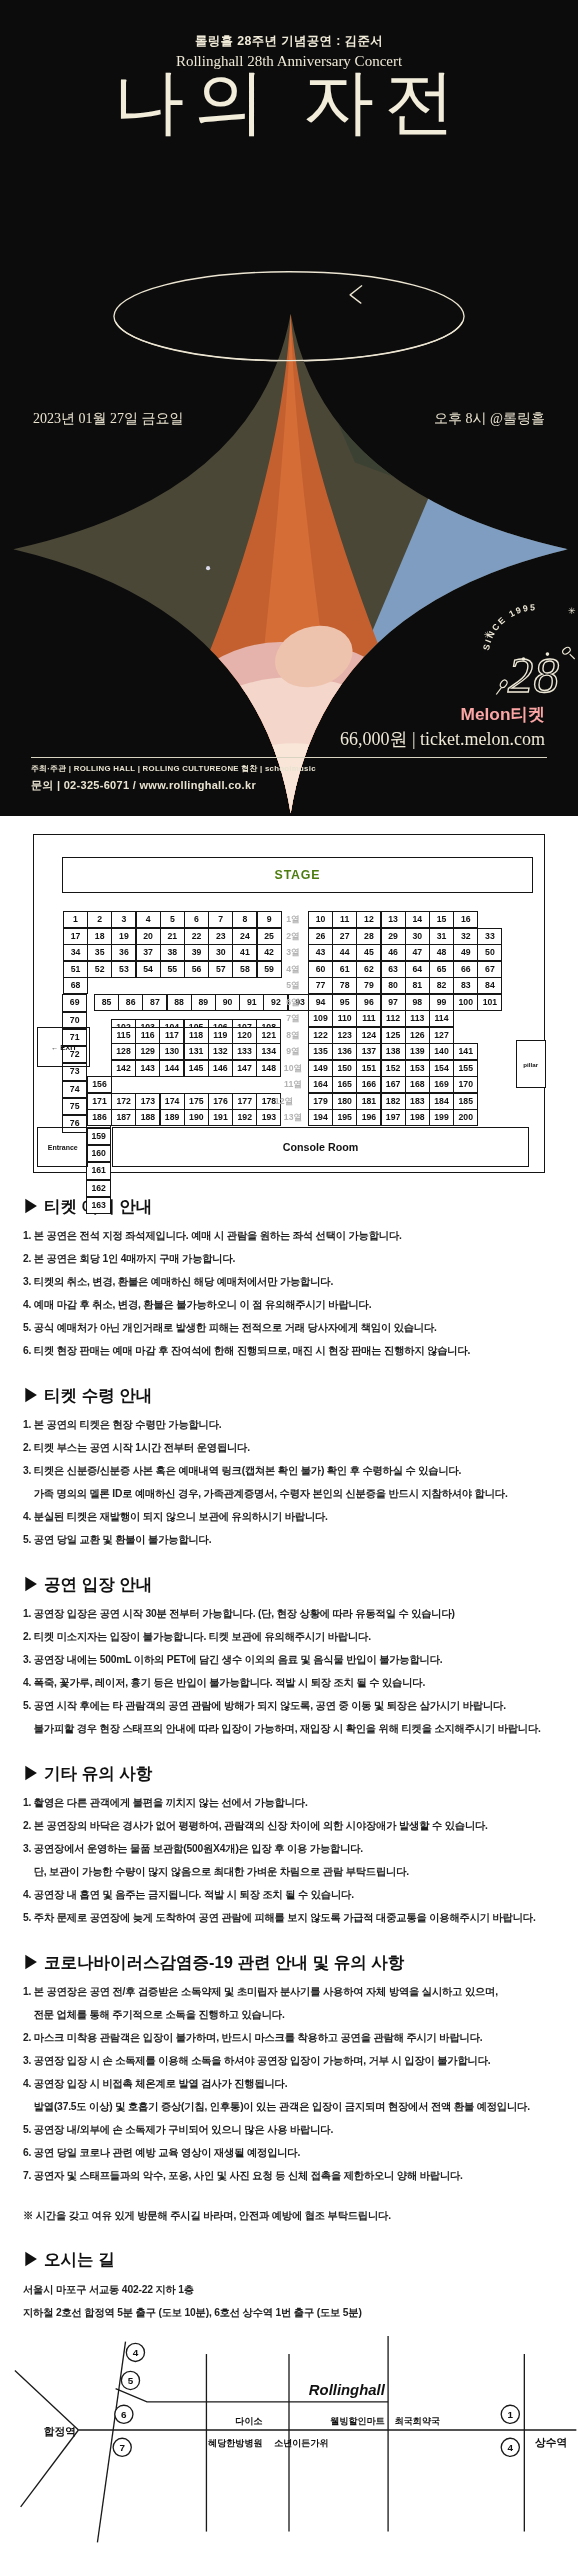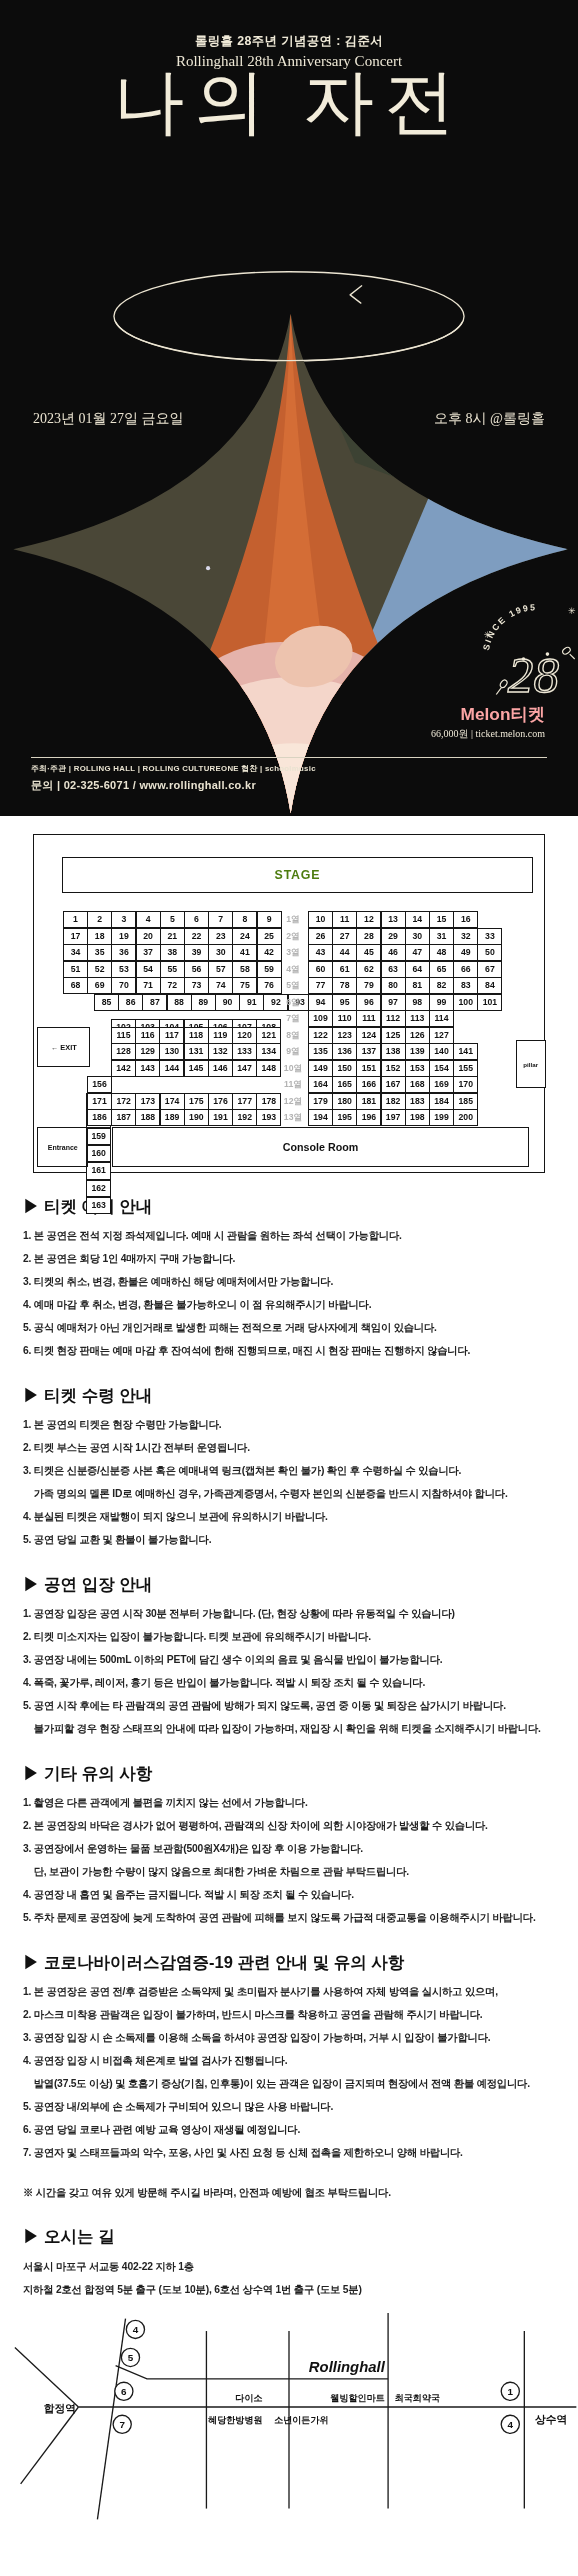--- a/index.html
+++ b/index.html
@@ -14,21 +14,21 @@
   .p-sub-en { position:absolute; top:53px; left:0; width:100%; text-align:center;
               color:#efe9d7; font-size:15px; font-family:"Liberation Serif",serif; }
   .p-title  { position:absolute; top:63px; left:0; width:100%; text-align:center;
               color:#f2ecda; font-size:71px; line-height:79px; font-family:"Liberation Serif",serif;
               font-weight:500; letter-spacing:10px; }
   .p-date   { position:absolute; top:410px; left:33px; color:#ece5d2; font-size:14px;
               font-family:"Liberation Serif",serif; }
   .p-time   { position:absolute; top:410px; right:33px; color:#ece5d2; font-size:14px;
               font-family:"Liberation Serif",serif; }
   .p-melon  { position:absolute; top:702px; right:33px; color:#fca5a5; font-size:17.3px; font-weight:800; }
-  .p-price  { position:absolute; top:727px; right:33px; color:#efe9d7; font-size:10px;
+  .p-price  { position:absolute; top:727px; right:33px; color:#efe9d7; font-size:18px;
               font-family:"Liberation Serif",serif; }
   .p-divider{ position:absolute; top:757px; left:31px; right:31px; height:0.8px; background:#d9d3c1; }
   .p-credit1{ position:absolute; top:763px; left:31px; color:#e9e3d1; font-size:7.8px;
               font-weight:700; letter-spacing:0.3px; }
   .p-credit2{ position:absolute; top:778px; left:31px; color:#e9e3d1; font-size:11px;
               font-weight:700; letter-spacing:0.3px; }
 
   
   .seatmap { position:relative; width:512px; height:339px; margin:18px auto 0;
              border:1.7px solid #151515; background:#fff; }
@@ -205,21 +205,21 @@
       <div class="seat-block" style="left: 274px; top: 126px;">
         <div class="seat">60</div>
         <div class="seat">61</div>
         <div class="seat">62</div>
         <div class="seat">63</div>
         <div class="seat">64</div>
         <div class="seat">65</div>
         <div class="seat">66</div>
         <div class="seat">67</div>
       </div>
-      <div class="seat-block" style="left: 29px; top: 142px;">
+      <div class="seat-block" style="left: 29px; top: 142px; flex-direction: column;">
         <div class="seat">68</div>
         <div class="seat">69</div>
         <div class="seat">70</div>
         <div class="seat">71</div>
         <div class="seat">72</div>
         <div class="seat">73</div>
         <div class="seat">74</div>
         <div class="seat">75</div>
         <div class="seat">76</div>
       </div>
@@ -353,21 +353,21 @@
       <div class="seat-block" style="left: 53px; top: 258px;">
         <div class="seat">171</div>
         <div class="seat">172</div>
         <div class="seat">173</div>
         <div class="seat">174</div>
         <div class="seat">175</div>
         <div class="seat">176</div>
         <div class="seat">177</div>
         <div class="seat">178</div>
       </div>
-      <div class="row-label" style="left: 244px; top: 258px;">12열</div>
+      <div class="row-label" style="left: 235px; top: 258px;">12열</div>
       <div class="seat-block" style="left: 274px; top: 258px;">
         <div class="seat">179</div>
         <div class="seat">180</div>
         <div class="seat">181</div>
         <div class="seat">182</div>
         <div class="seat">183</div>
         <div class="seat">184</div>
         <div class="seat">185</div>
       </div>
       <div class="seat-block" style="left: 53px; top: 274px;">
@@ -430,20 +430,21 @@
       <div class="item">1. 촬영은 다른 관객에게 불편을 끼치지 않는 선에서 가능합니다.</div>
       <div class="item">2. 본 공연장의 바닥은 경사가 없어 평평하여, 관람객의 신장 차이에 의한 시야장애가 발생할 수 있습니다.</div>
       <div class="item">3. 공연장에서 운영하는 물품 보관함(500원X4개)은 입장 후 이용 가능합니다.</div>
       <div class="item indent">단, 보관이 가능한 수량이 많지 않음으로 최대한 가벼운 차림으로 관람 부탁드립니다.</div>
       <div class="item">4. 공연장 내 흡연 및 음주는 금지됩니다. 적발 시 퇴장 조치 될 수 있습니다.</div>
       <div class="item">5. 주차 문제로 공연장에 늦게 도착하여 공연 관람에 피해를 보지 않도록 가급적 대중교통을 이용해주시기 바랍니다.</div>
     </div>
     <div>
       <div class="sec-title">▶ 코로나바이러스감염증-19 관련 안내 및 유의 사항</div>
       <div class="item">1. 본 공연장은 공연 전/후 검증받은 소독약제 및 초미립자 분사기를 사용하여 자체 방역을 실시하고 있으며,</div>
+      <div class="item indent">전문 업체를 통해 주기적으로 소독을 진행하고 있습니다.</div>
       <div class="item">2. 마스크 미착용 관람객은 입장이 불가하며, 반드시 마스크를 착용하고 공연을 관람해 주시기 바랍니다.</div>
       <div class="item">3. 공연장 입장 시 손 소독제를 이용해 소독을 하셔야 공연장 입장이 가능하며, 거부 시 입장이 불가합니다.</div>
       <div class="item">4. 공연장 입장 시 비접촉 체온계로 발열 검사가 진행됩니다.</div>
       <div class="item indent">발열(37.5도 이상) 및 호흡기 증상(기침, 인후통)이 있는 관객은 입장이 금지되며 현장에서 전액 환불 예정입니다.</div>
       <div class="item">5. 공연장 내/외부에 손 소독제가 구비되어 있으니 많은 사용 바랍니다.</div>
       <div class="item">6. 공연 당일 코로나 관련 예방 교육 영상이 재생될 예정입니다.</div>
       <div class="item">7. 공연자 및 스태프들과의 악수, 포옹, 사인 및 사진 요청 등 신체 접촉을 제한하오니 양해 바랍니다.</div>
       <div class="item note">※ 시간을 갖고 여유 있게 방문해 주시길 바라며, 안전과 예방에 협조 부탁드립니다.</div>
     </div>
     <div>

